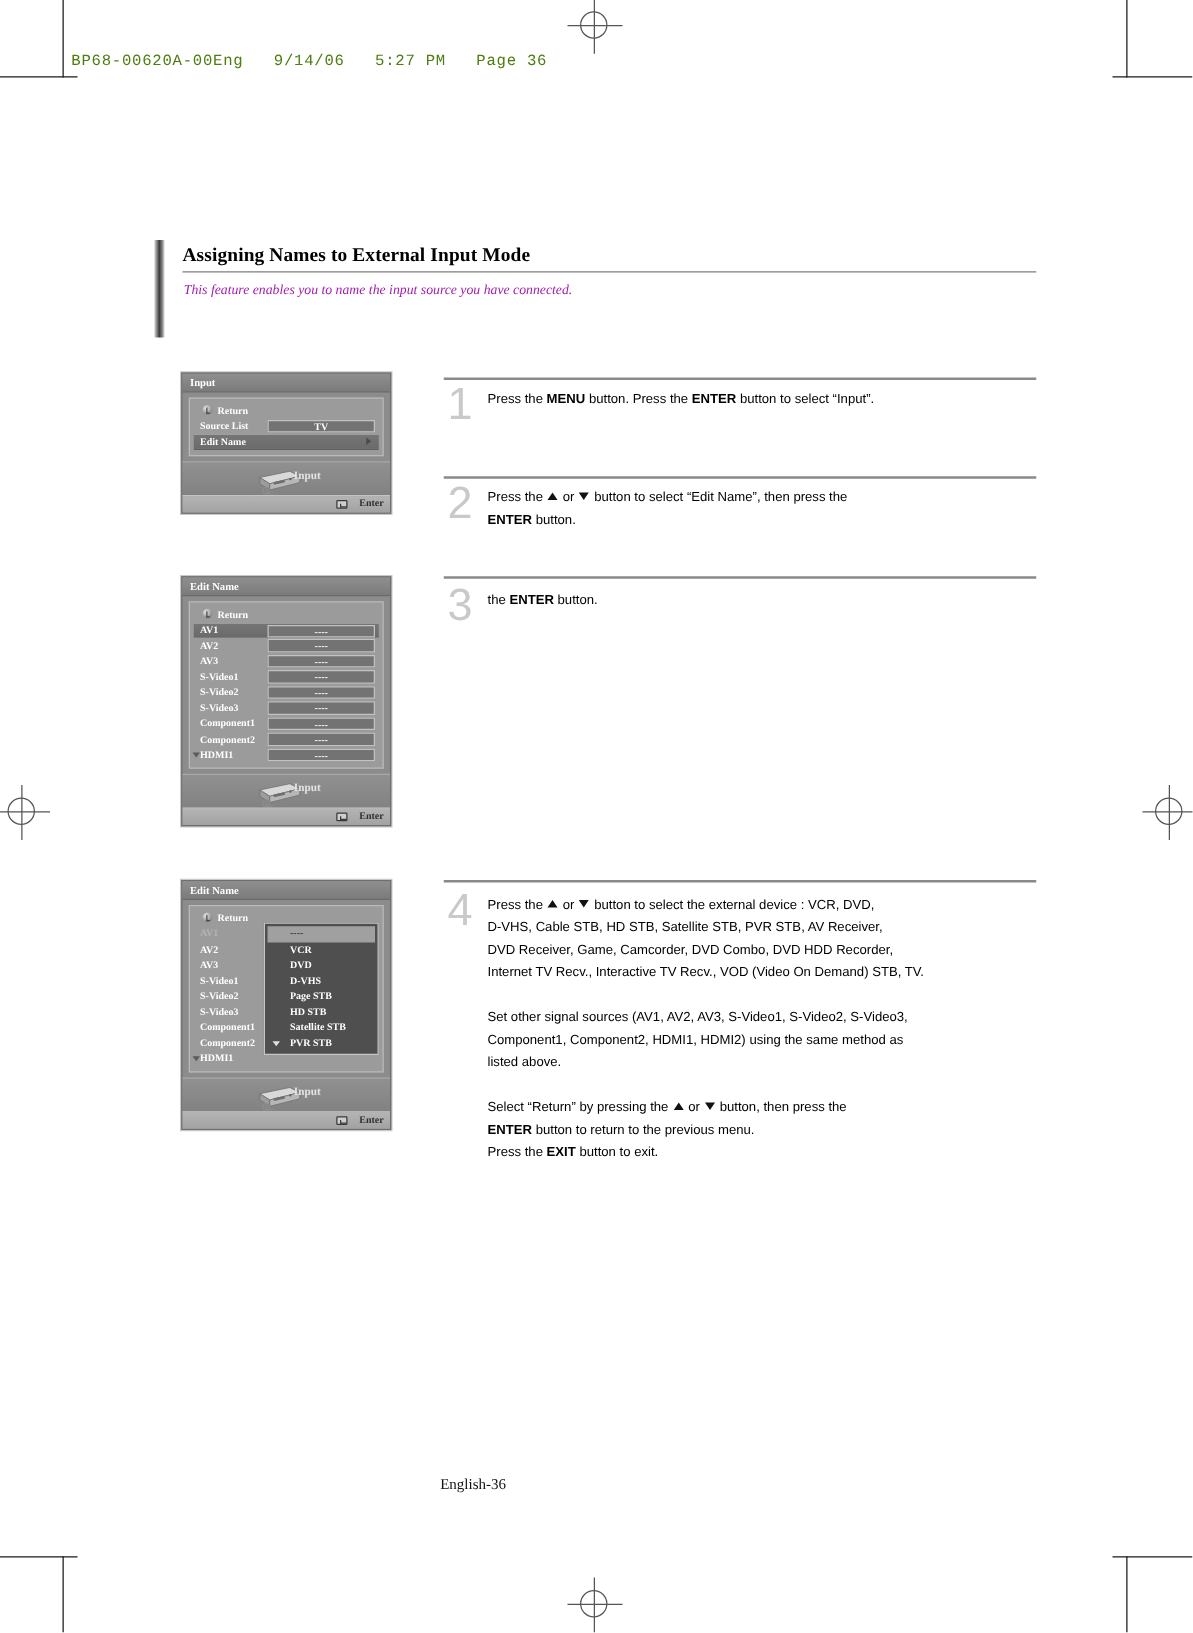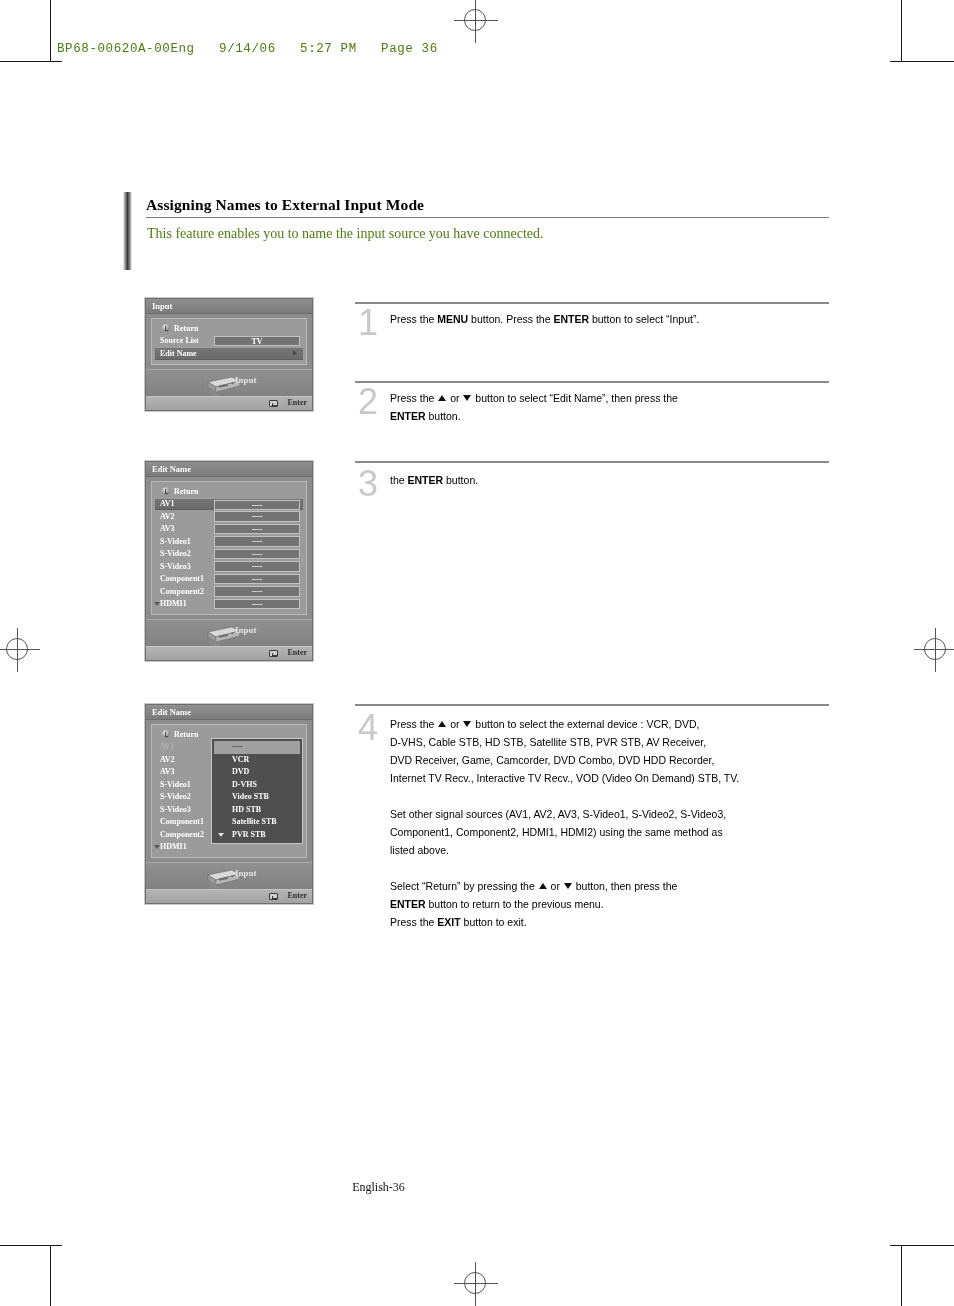--- a/index.html
+++ b/index.html
@@ -84,22 +84,23 @@
     top: 217px;
     width: 683px;
     height: 1px;
     background: #7d7d7d;
   }
   .section-desc {
     position: absolute;
     left: 147px;
     top: 226px;
     font-family: "Liberation Serif", serif;
-    font-size: 14px;
-    color: #4d7c0f;
+    font-size: 11px;
+    color: #a21caf;
+    font-style: italic;
   }
 
   
   .osd {
     position: absolute;
     background: #8c8c8c;
     border: 1px solid #6f6f6f;
     box-sizing: border-box;
     font-family: Liberation Serif, serif;
     box-shadow: 0 0 0 1px #c8c8c8;
@@ -522,21 +523,21 @@
         </div>
         <div class="osd-row" style="width: 60%;">
           <span class="scroll-caret"></span>
           <span class="row-label">HDMI1</span>
         </div>
         <div class="osd-dropdown">
           <div class="dd-item sel"><span>----</span></div>
           <div class="dd-item"><span>VCR</span></div>
           <div class="dd-item"><span>DVD</span></div>
           <div class="dd-item"><span>D-VHS</span></div>
-          <div class="dd-item"><span>Video STB</span></div>
+          <div class="dd-item"><span>Page STB</span></div>
           <div class="dd-item"><span>HD STB</span></div>
           <div class="dd-item"><span>Satellite STB</span></div>
           <div class="dd-item"><span class="dd-caret"></span><span>PVR STB</span></div>
         </div>
       </div>
       <div class="osd-footer">
         <div class="osd-devicon"><svg viewBox="0 0 40 22" width="40" height="22">
             <polygon points="6,8 30,3 38,7 14,13" fill="#d9d9d9" stroke="#6d6d6d" stroke-width="0.6"></polygon>
             <polygon points="6,8 14,13 14,18 6,13" fill="#9c9c9c" stroke="#6d6d6d" stroke-width="0.6"></polygon>
             <polygon points="14,13 38,7 38,12 14,18" fill="#b7b7b7" stroke="#6d6d6d" stroke-width="0.6"></polygon>

